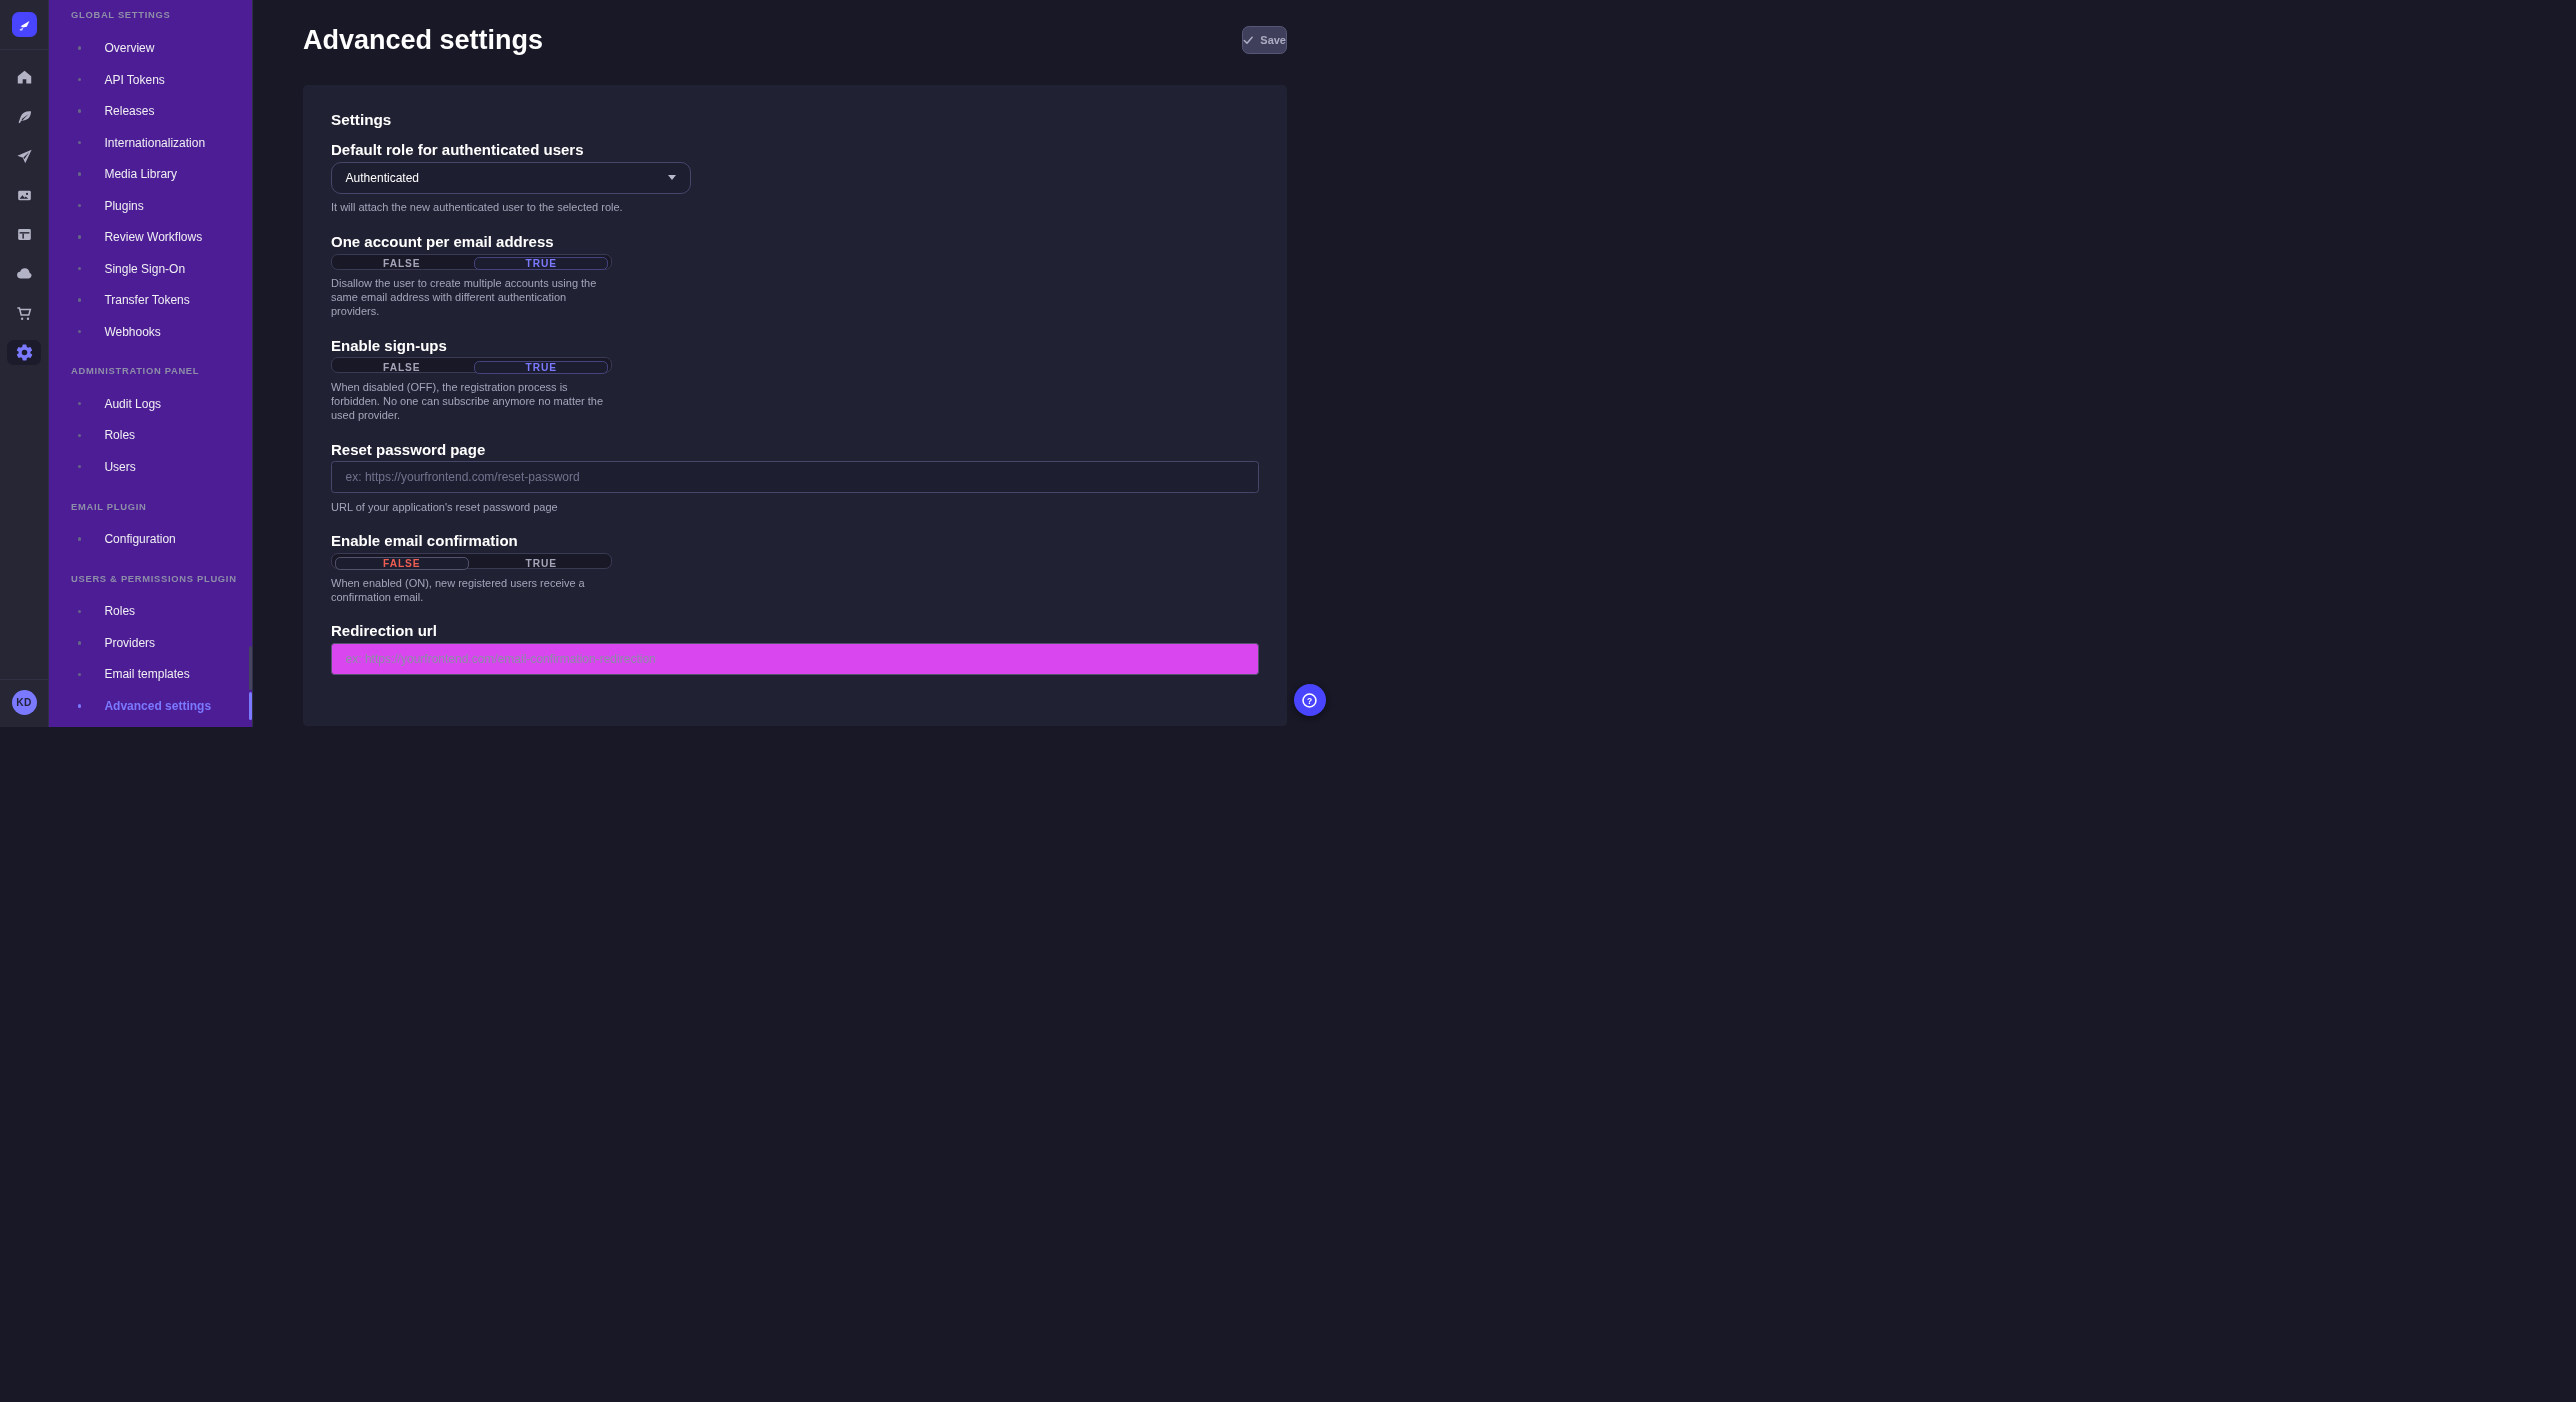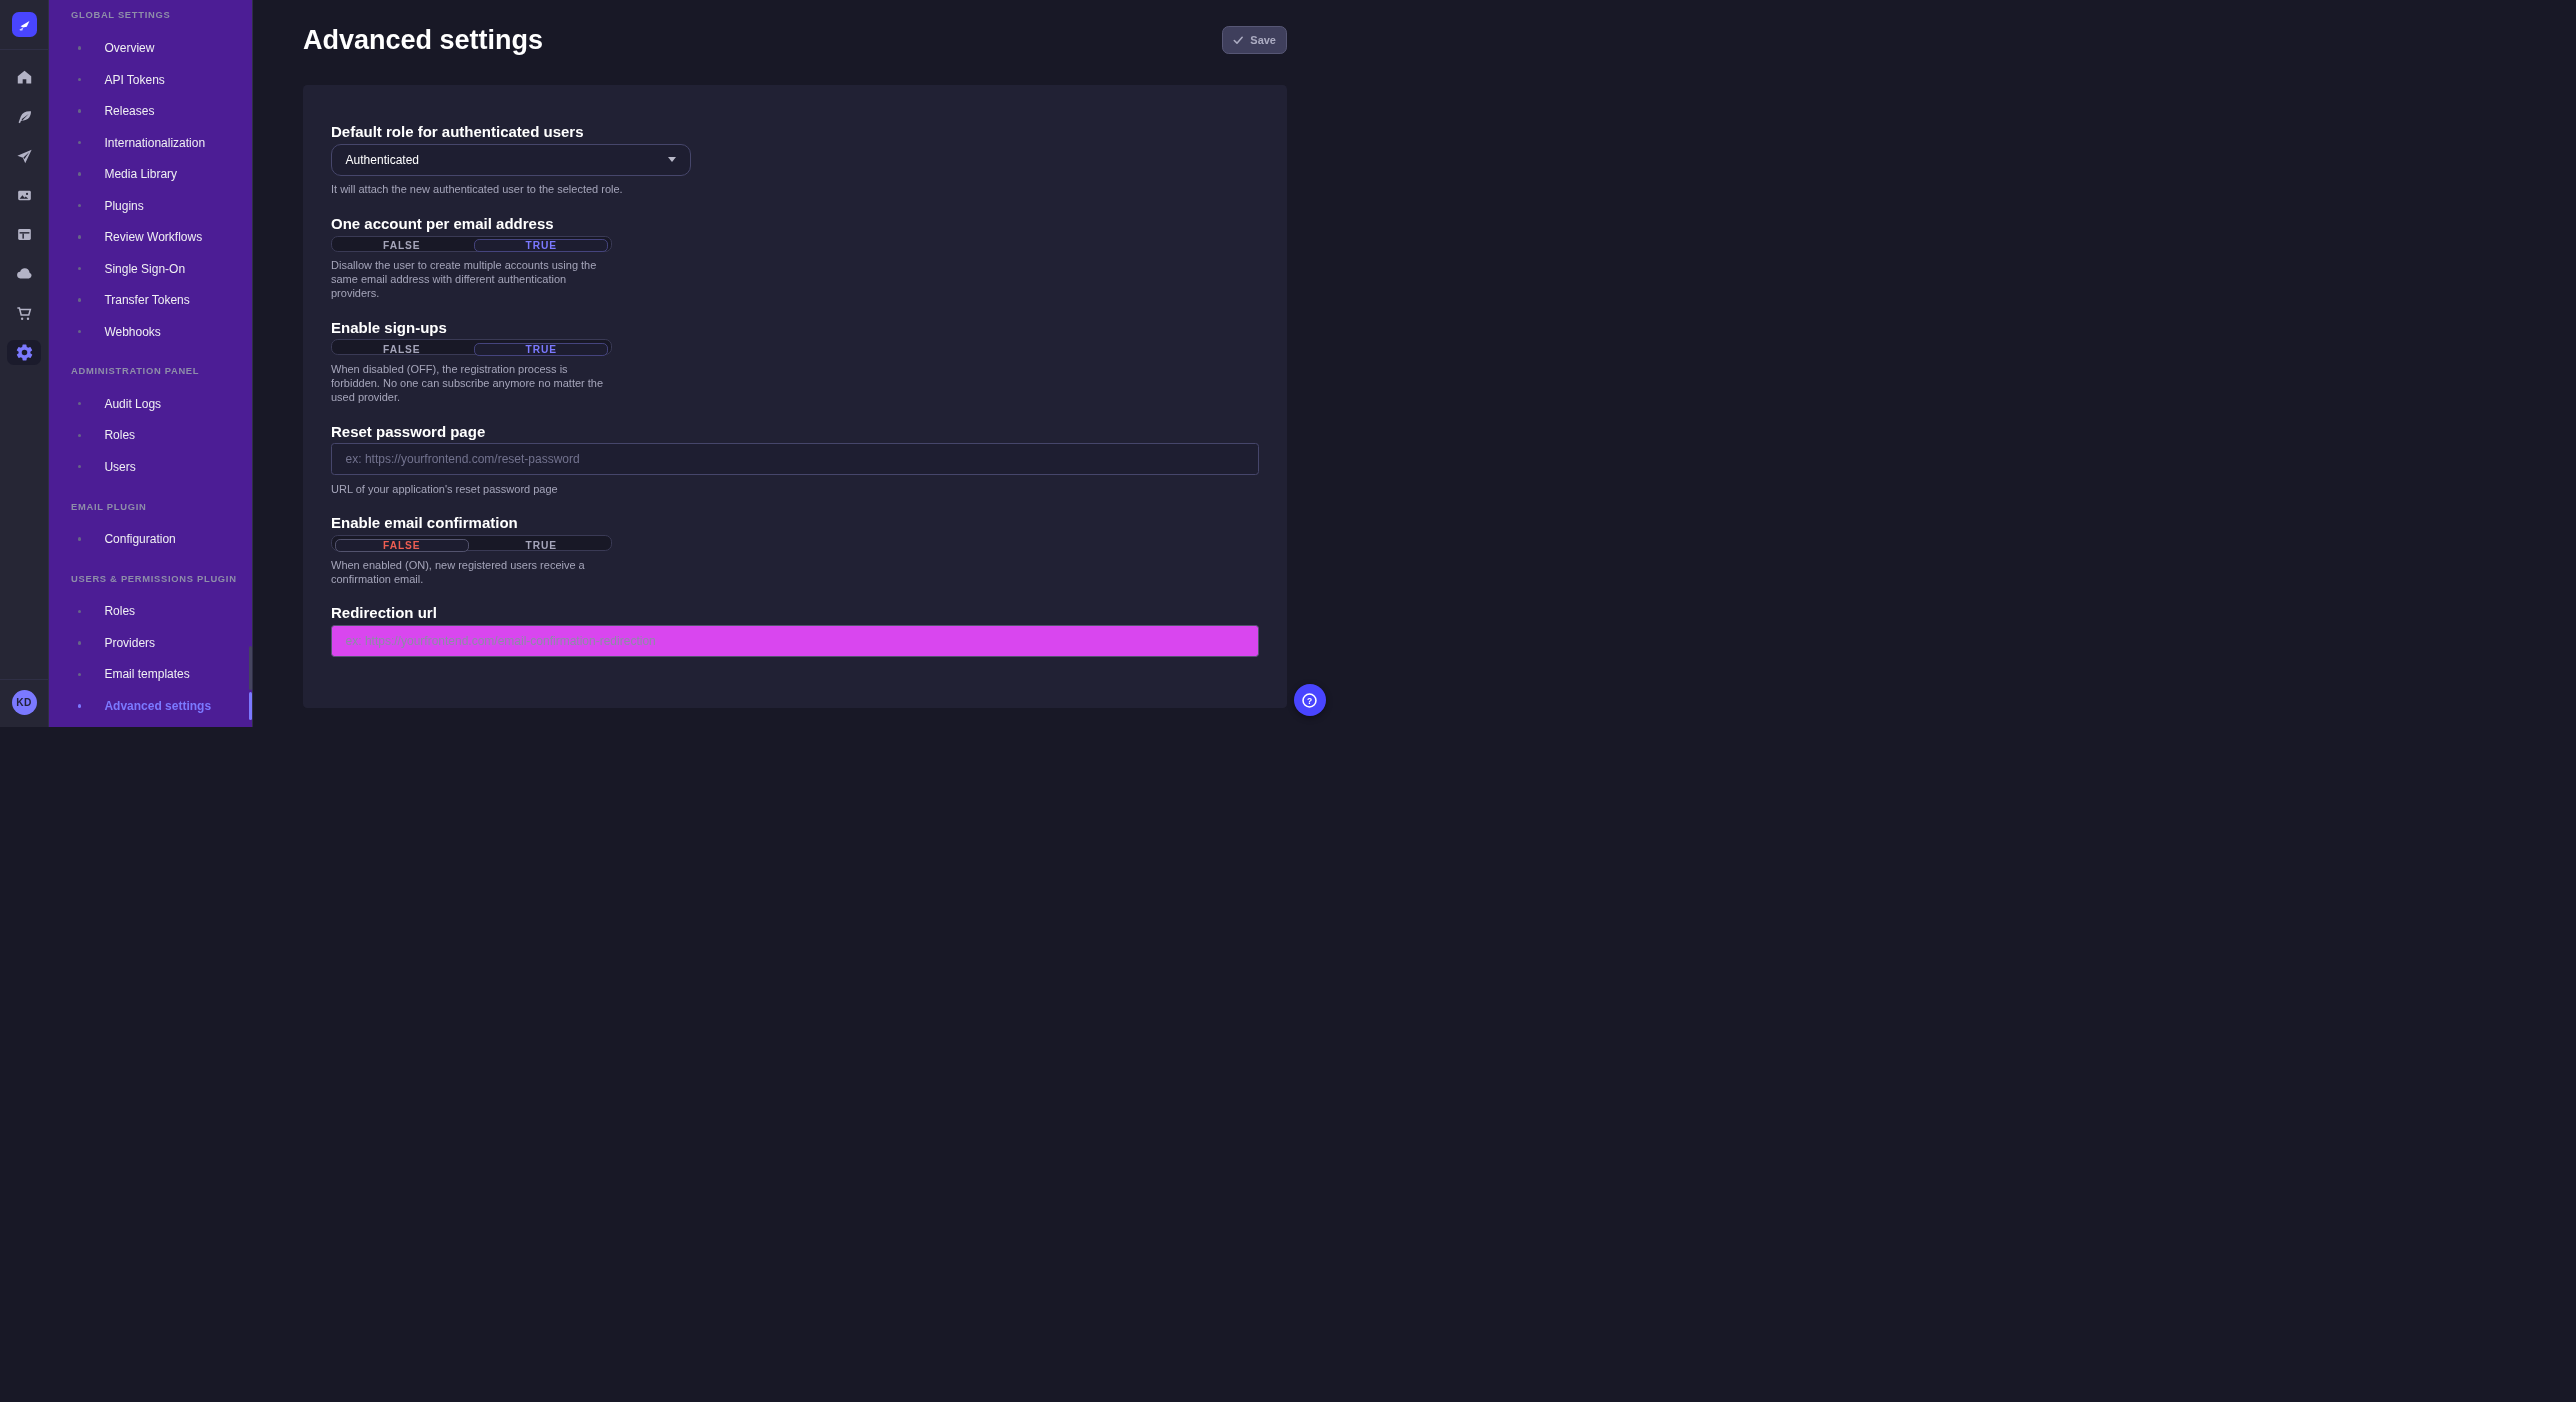--- a/index.html
+++ b/index.html
@@ -77,21 +77,21 @@
   }
 
   
   .main { flex:1; height:100%; position:relative; overflow:hidden; }
   .page-header {
     padding:23px 49px 0 50px;
     display:flex; justify-content:space-between; align-items:flex-start;
   }
   .page-title { font-size:27px; line-height:34px; font-weight:bold; color:#ffffff; }
   .save-btn {
-    height:28px; margin-top:3.4px; padding:0 10px;
+    height:28px; margin-top:3.4px; padding:0 0;
     background:#3f3f5c; border:0.9px solid #575775; border-radius:6.8px;
     color:#acacc2; font-size:11px; font-weight:bold;
     display:flex; align-items:center; gap:6.8px; cursor:pointer;
     font-family:"Liberation Sans", sans-serif;
   }
 
   .card {
     margin:28px 49px 0 50px;
     background:#212134; border-radius:4.3px;
     padding:26.4px 28px 51px 28px;
@@ -316,20 +316,21 @@
     <h1 class="page-title">Advanced settings</h1>
     <button class="save-btn">
       <svg width="10.2" height="10.2" viewBox="0 0 12 12">
         <path d="M1.5 6.5 4.7 9.6 10.8 2.6" fill="none" stroke="currentColor" stroke-width="1.8" stroke-linecap="round" stroke-linejoin="round"></path>
       </svg>
       <span>Save</span>
     </button>
   </div>
 
   <section class="card">
+    <h2 class="card-heading">Settings</h2>
 
     <div class="field">
       <div class="field-label">Default role for authenticated users</div>
       <div class="select">
         <span>Authenticated</span>
         <span class="caret"></span>
       </div>
       <div class="hint">It will attach the new authenticated user to the selected role.</div>
     </div>
 

